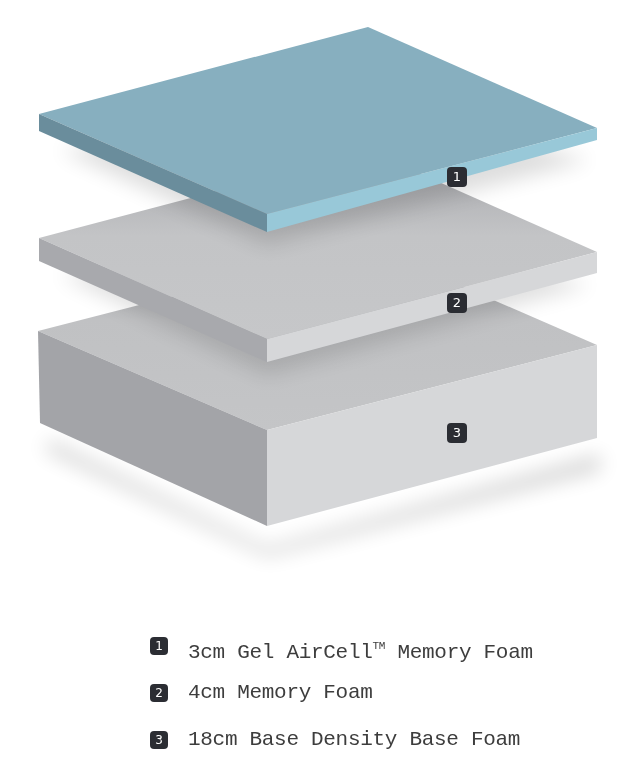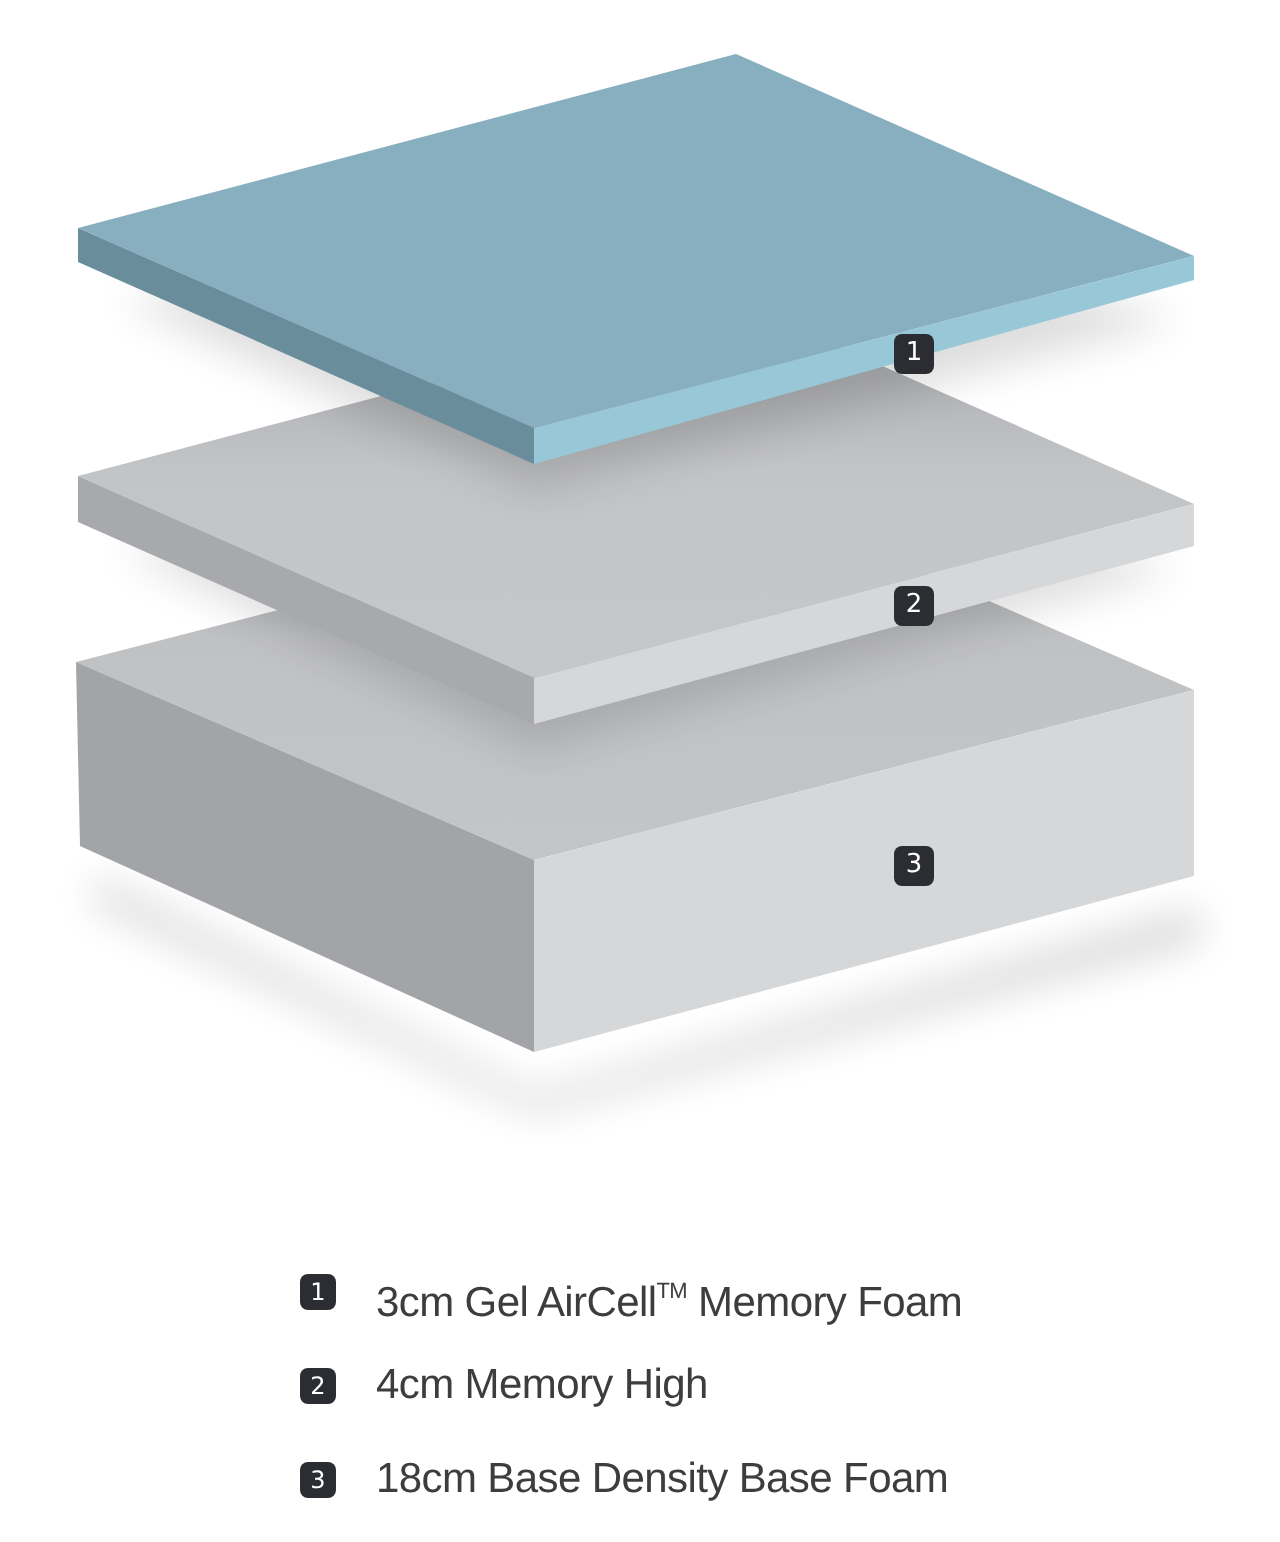--- a/index.html
+++ b/index.html
@@ -12,21 +12,21 @@
     }
     #legend { position: absolute; left: 150px; top: 630px; }
     .legend-row { position: absolute; left: 0; height: 32px; white-space: nowrap; }
     .legend-badge {
       position: absolute; left: 0; top: 7px; width: 18px; height: 18px; border-radius: 4px;
       background: #2b2d33; color: #ffffff; font-size: 12px; line-height: 18px; text-align: center;
       font-family: "DejaVu Sans", sans-serif;
     }
     .legend-text {
       position: absolute; left: 38px; top: 0; font-size: 21px; line-height: 32px; color: #3d3d3d;
-      font-family: Liberation Sans, sans-serif; letter-spacing: -0.3px;
+      font-family: Liberation Mono, monospace; letter-spacing: -0.3px;
     }
     .tm { font-size: 11px; vertical-align: 9px; }
   </style>
 </head>
 <body>
 
 <div id="diagram">
   <svg width="640" height="580" viewBox="0 0 640 580" xmlns="http://www.w3.org/2000/svg">
     <defs>
       <filter id="soft" x="-20%" y="-20%" width="140%" height="160%">
@@ -73,19 +73,19 @@
   <div class="badge" style="left:447px; top:423px;">3</div>
 </div>
 
 <div id="legend">
   <div class="legend-row" style="top:0px;">
     <span class="legend-badge">1</span>
     <span class="legend-text"><span>3cm Gel AirCell</span><span class="tm">TM</span><span> Memory Foam</span></span>
   </div>
   <div class="legend-row" style="top:47px;">
     <span class="legend-badge">2</span>
-    <span class="legend-text">4cm Memory High</span>
+    <span class="legend-text">4cm Memory Foam</span>
   </div>
   <div class="legend-row" style="top:94px;">
     <span class="legend-badge">3</span>
     <span class="legend-text">18cm Base Density Base Foam</span>
   </div>
 </div>
 
 </body></html>

